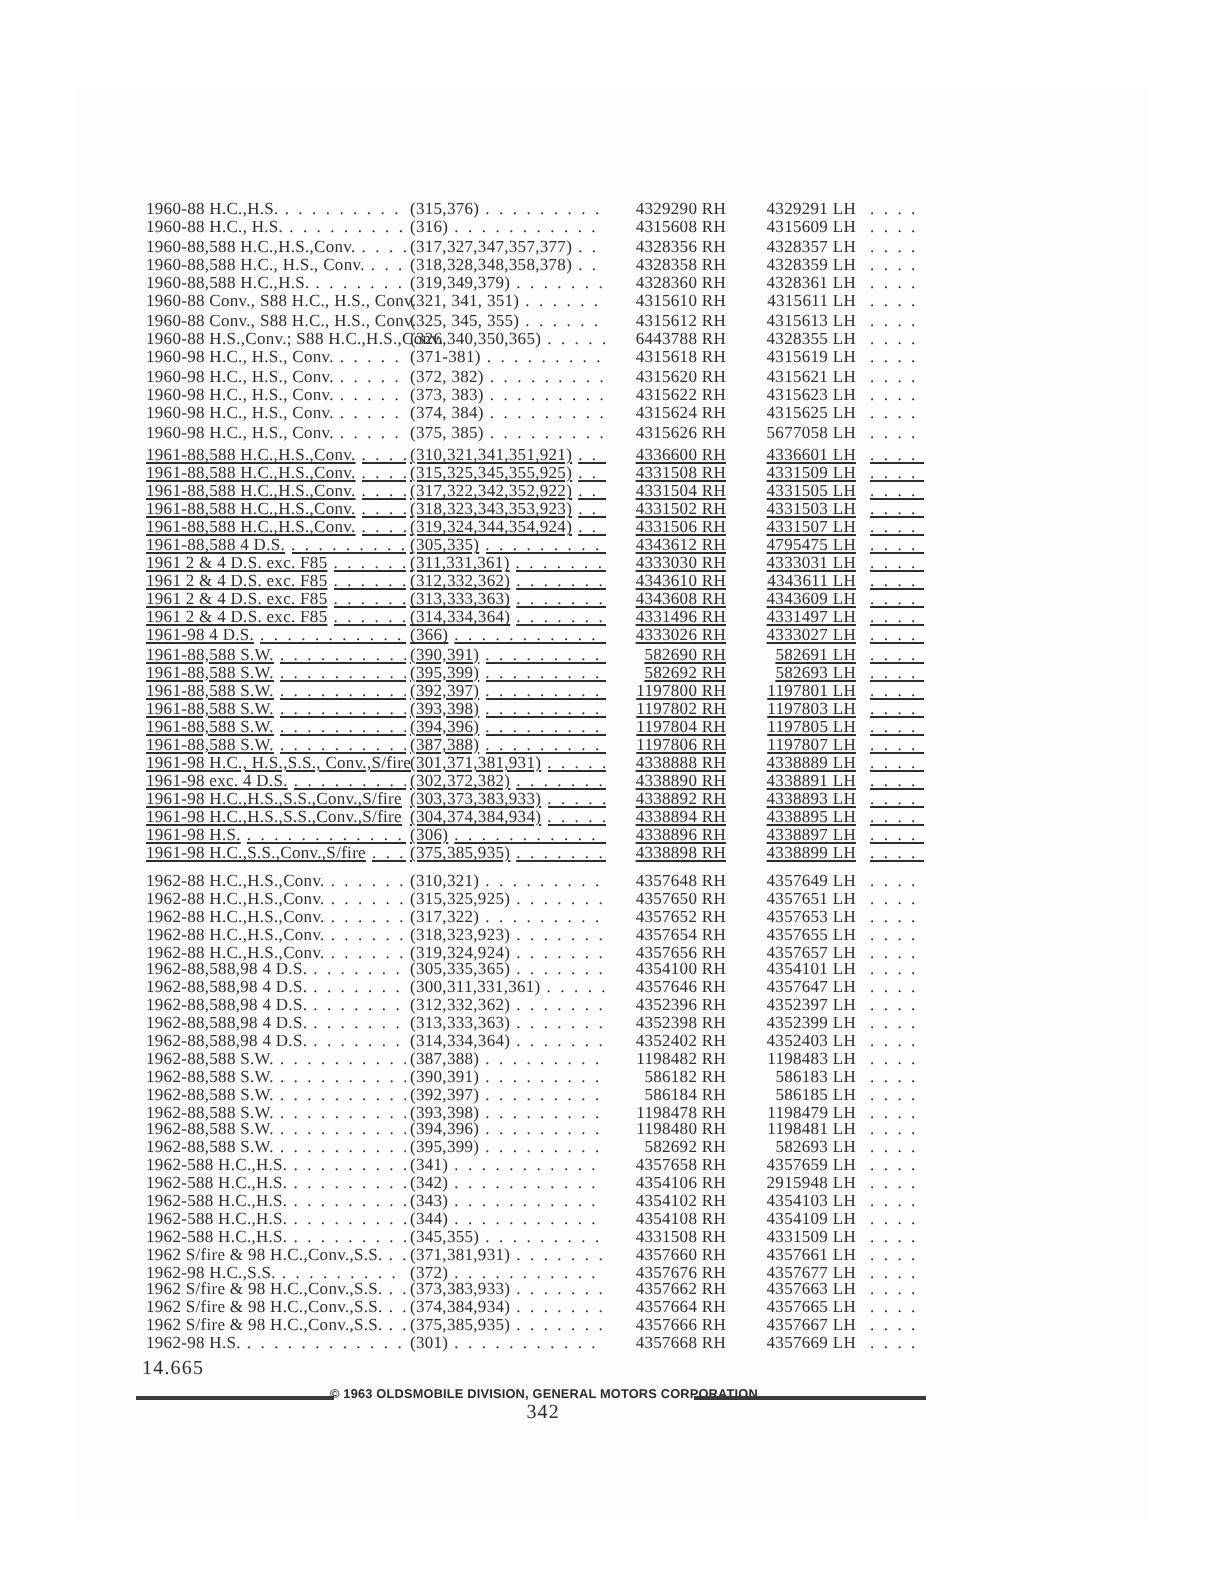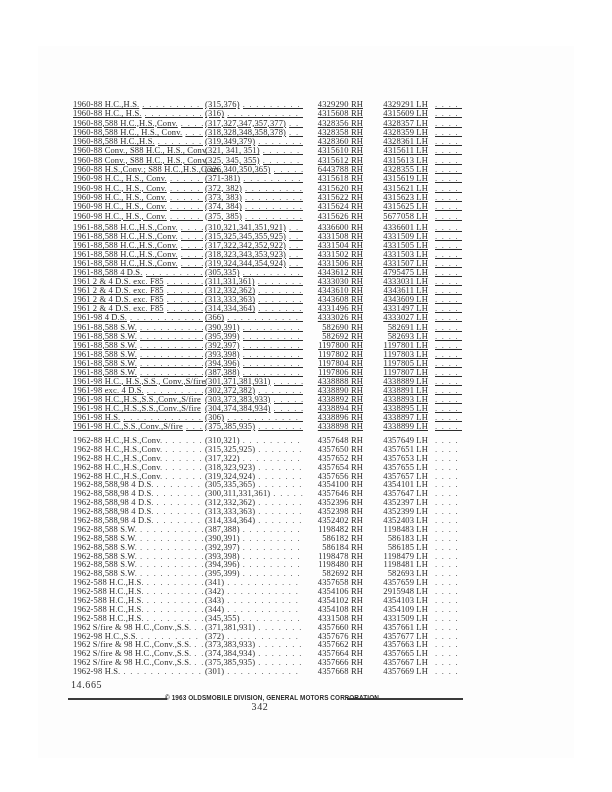--- a/index.html
+++ b/index.html
@@ -9,21 +9,21 @@
     color:#2d2d2d;
   }
   .scan-page{
     position:absolute;left:38px;top:46px;width:536px;height:712px;
     background:#fdfdfd;
   }
   .block{
     position:absolute;left:73px;width:391px;
   }
   .block-1{top:100px;}
-  .block-1 .row{height:9.3px;line-height:9.3px;text-decoration:underline;}
+  .block-1 .row{height:9.3px;line-height:9.3px;}
   .block-2{top:223px;}
   .block-2 .row{height:9.05px;line-height:9.05px;text-decoration:underline;}
   .block-3{top:436px;}
   .block-3 .row{height:8.9px;line-height:8.9px;justify-content:flex-end;}
   .row{
     display:flex;white-space:nowrap;
     font-size:8.5px;letter-spacing:0.15px;
   }
   .cell{display:flex;min-width:0;}
   .c-desc{width:132px;flex:0 0 132px;}
@@ -45,21 +45,21 @@
     position:absolute;left:165px;width:184px;top:694px;text-align:center;
     font-family:"Liberation Sans","DejaVu Sans",sans-serif;
     font-weight:bold;font-size:6.4px;letter-spacing:0.1px;color:#2a2a2a;
     white-space:nowrap;
   }
   .footer-catalog-number{
     position:absolute;left:71px;top:679px;
     font-size:10px;letter-spacing:0.6px;color:#2d2d2d;
   }
   .footer-page-number{
-    position:absolute;left:240px;width:40px;top:701px;text-align:center;
+    position:absolute;left:240px;width:40px;top:701px;text-align:right;
     font-size:10px;letter-spacing:0.6px;color:#2d2d2d;
   }
 </style>
 </head>
 <body>
 
 <div class="scan-page"></div>
 
 <div class="block block-1">
     <div class="row">

